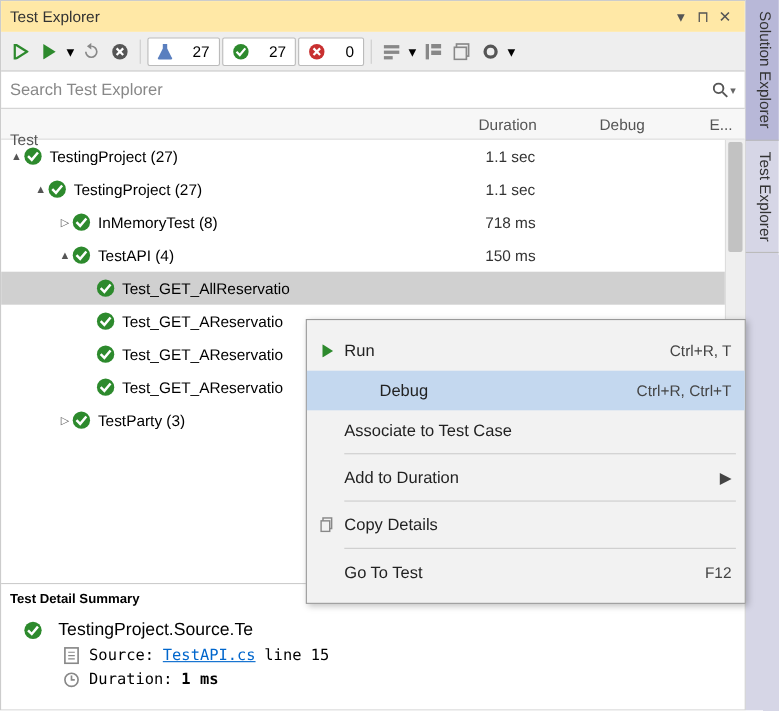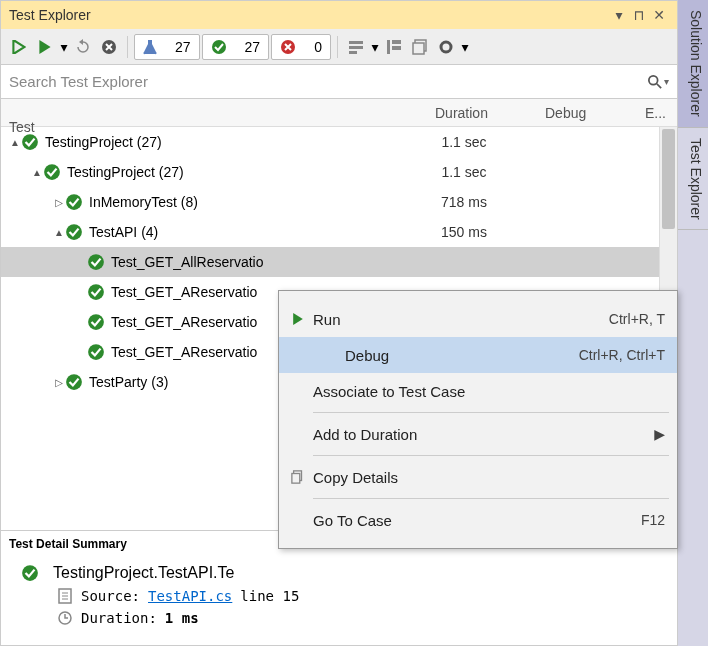--- a/index.html
+++ b/index.html
@@ -284,21 +284,21 @@
 
   <div class="detail-hdr">Test Detail Summary</div>
   <div class="detail-body">
     <div class="detail-row" style="padding-left:12px">
       <span class="status-ico">
         <svg width="18" height="18" viewBox="0 0 16 16">
             <circle cx="8" cy="8" r="7" fill="#2d8a2d"></circle>
             <path d="M4 8 L7 11 L12 5" stroke="#fff" stroke-width="2" fill="none"></path>
           </svg>
       </span>
-      <span style="font-size:16px">TestingProject.TestAPI.Te</span>
+      <span style="font-size:16px">TestingProject.Source.Te</span>
     </div>
     <div class="detail-row" style="padding-left:48px">
       <span>
         <svg width="16" height="16" viewBox="0 0 16 16">
             <rect x="2" y="1" width="12" height="14" fill="none" stroke="#888" stroke-width="1.5"></rect>
             <line x1="5" y1="5" x2="11" y2="5" stroke="#888"></line>
             <line x1="5" y1="8" x2="11" y2="8" stroke="#888"></line>
             <line x1="5" y1="11" x2="11" y2="11" stroke="#888"></line>
           </svg>
       </span>
@@ -358,16 +358,16 @@
           <rect x="3" y="1" width="9" height="11" fill="none" stroke="#888" stroke-width="1.5"></rect>
           <rect x="1" y="4" width="9" height="11" fill="#f2f2f2" stroke="#888" stroke-width="1.5"></rect>
         </svg>
       </span>
       <span class="ctx-label">Copy Details</span>
       <span class="ctx-shortcut"></span>
     </div>
     <div class="ctx-sep"></div>
     <div class="ctx-item">
       <span class="ctx-ico"></span>
-      <span class="ctx-label">Go To Case</span>
+      <span class="ctx-label">Go To Test</span>
       <span class="ctx-shortcut">F12</span>
     </div>
   </div>
 
 </body></html>

